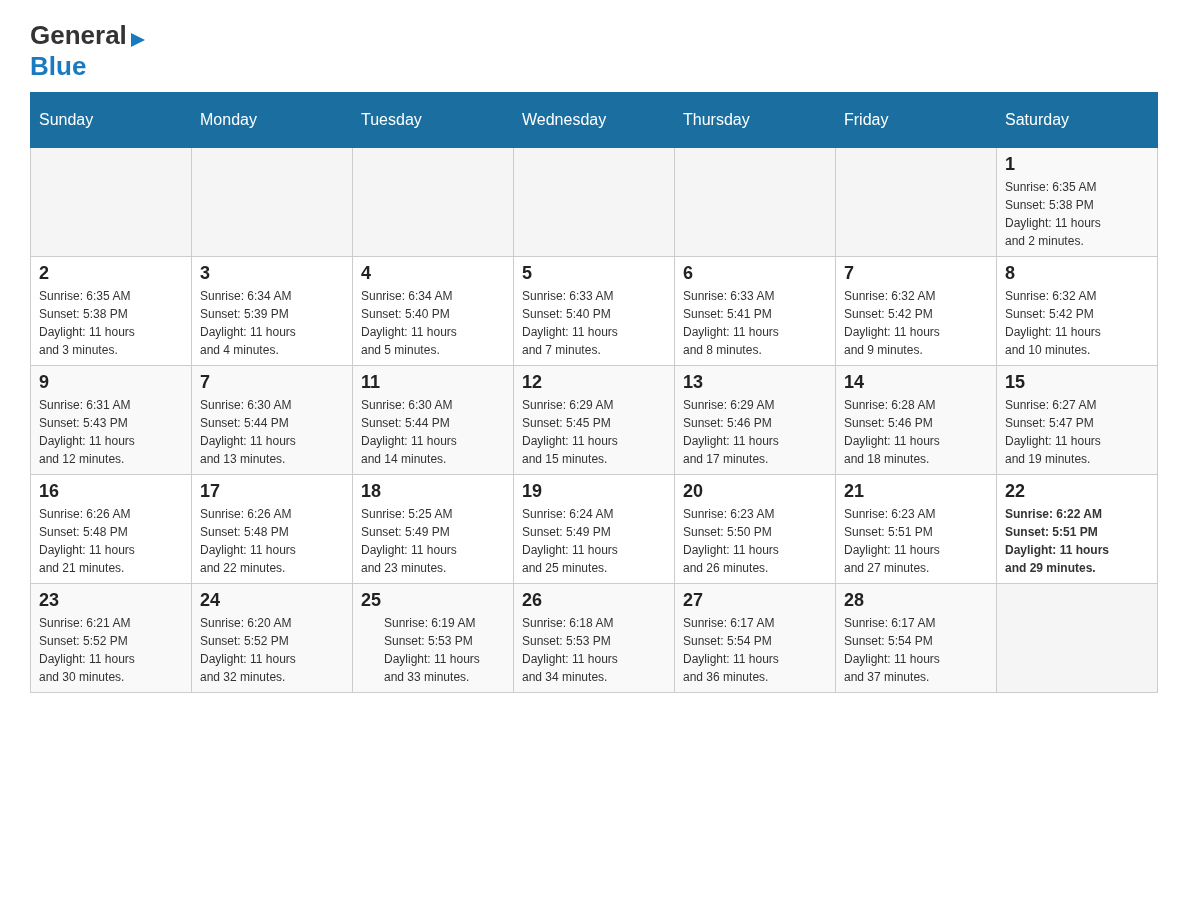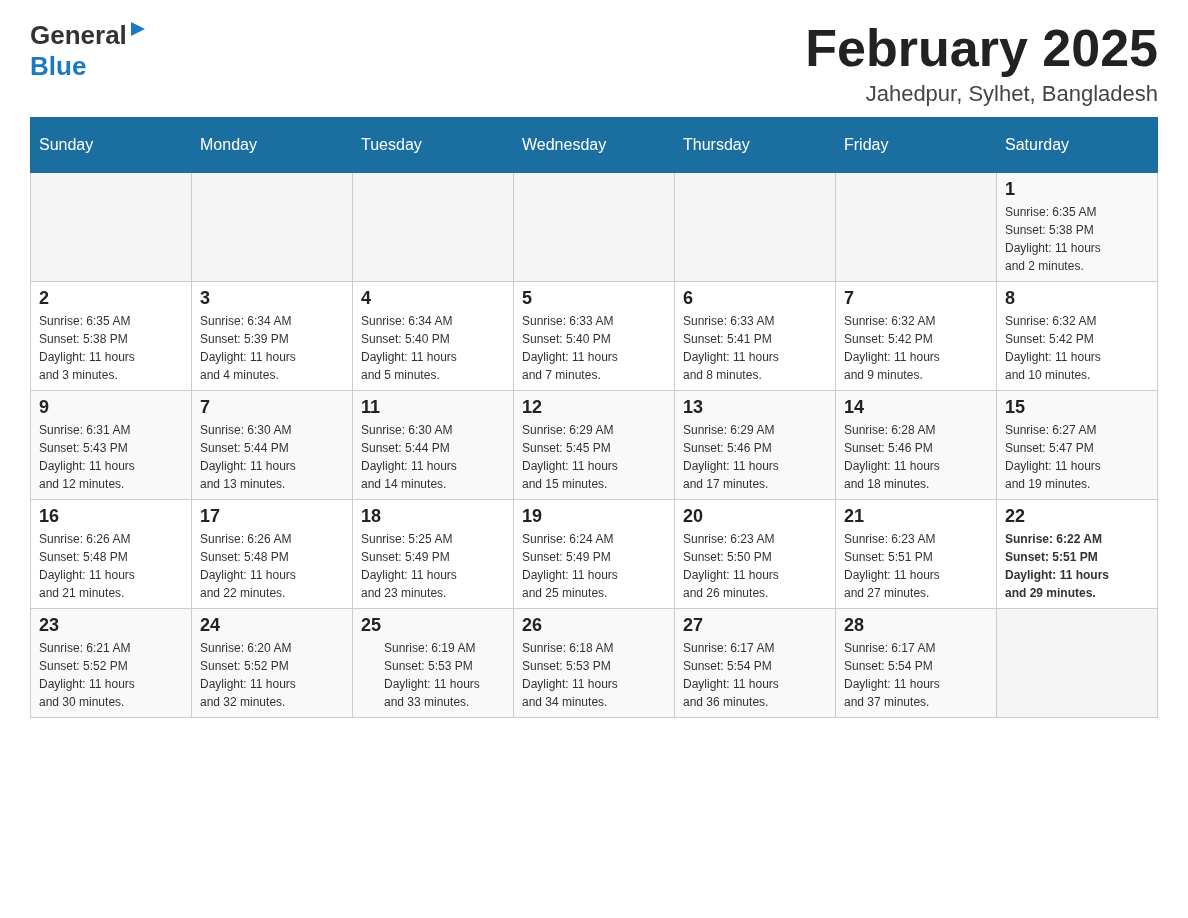--- a/index.html
+++ b/index.html
@@ -80,21 +80,21 @@
     }
     .logo-row {
       display: flex;
       align-items: center;
     }
     .logo-general {
       font-size: 26px;
       font-weight: bold;
       color: #333;
       display: flex;
-      align-items: flex-start;
+      align-items: flex-end;
     }
     .logo-blue {
       font-size: 26px;
       font-weight: bold;
       color: #1a7abf;
     }
   </style>
 </head>
 <body>
 
@@ -102,24 +102,20 @@
   <div class="logo">
     <div class="logo-row">
       <span class="logo-general">General
         <svg width="18" height="18" viewBox="0 0 18 18" style="margin-left:2px; margin-bottom:2px;">
           <polygon points="2,2 16,9 2,16" fill="#1a7abf"></polygon>
         </svg>
       </span>
     </div>
     <span class="logo-blue">Blue</span>
   </div>
-  <div class="title-section">
-    <div class="month-title">February 2025</div>
-    <div class="location">Jahedpur, Sylhet, Bangladesh</div>
-  </div>
 </div>
 
 <table>
   <thead>
     <tr>
     <th>Sunday</th>
         <th>Monday</th>
         <th>Tuesday</th>
         <th>Wednesday</th>
         <th>Thursday</th>

